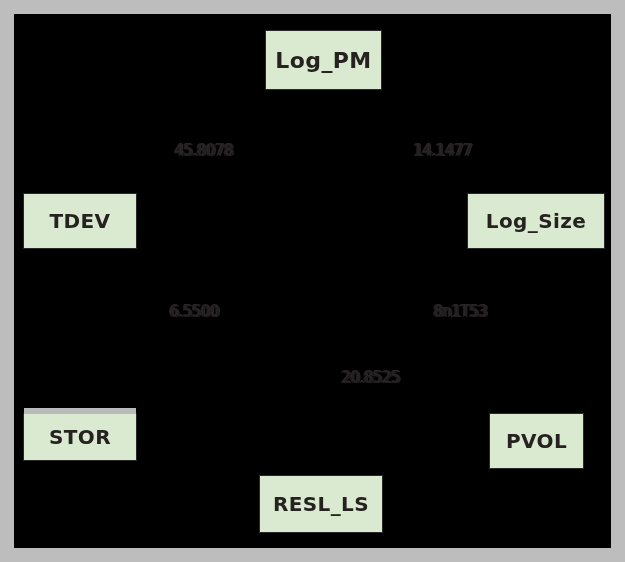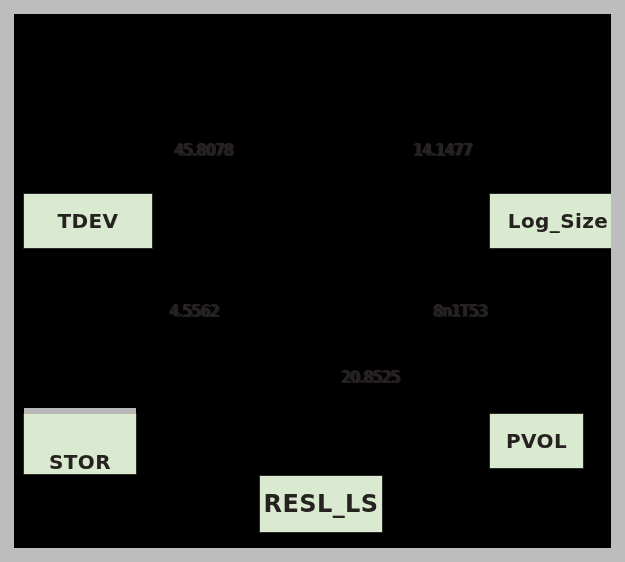--- a/index.html
+++ b/index.html
@@ -103,41 +103,44 @@
     <div class="edge-seg v" style="left:327px; top:71px; height:228px;"></div>
     <div class="edge-seg h" style="left:327px; top:295px; width:209px;"></div>
     <div class="edge-seg v" style="left:531px; top:295px; height:110px;"></div>
 
     <div class="edge-seg v" style="left:306px; top:71px; height:400px;"></div>
 
     <div class="edge-label" style="left:160px; top:127px;">45.8078</div>
 
     <div class="edge-label" style="left:399px; top:127px;">14.1477</div>
 
-    <div class="edge-label" style="left:155px; top:288px;">4.5562</div>
+    <div class="edge-label" style="left:155px; top:288px;">6.5500</div>
 
     <div class="edge-label" style="left:419px; top:288px;">8n1T53</div>
 
     <div class="edge-label" style="left:327px; top:354px;">20.8525</div>
 
+    <div class="node" style="left:252px; top:17px; width:115px; height:58px; font-size:22px;">
+      <span class="node-label">Log_PM</span>
+    </div>
 
-    <div class="node" style="left:10px; top:180px; width:128px; height:54px; font-size:20px;">
+    <div class="node" style="left:10px; top:180px; width:112px; height:54px; font-size:20px;">
       <span class="node-label">TDEV</span>
     </div>
 
-    <div class="node" style="left:476px; top:180px; width:136px; height:54px; font-size:20px;">
+    <div class="node" style="left:454px; top:180px; width:136px; height:54px; font-size:20px;">
       <span class="node-label">Log_Size</span>
     </div>
 
-    <div class="node" style="left:10px; top:400px; width:112px; height:60px; font-size:20px;align-items:flex-end;">
+    <div class="node" style="left:10px; top:400px; width:112px; height:46px; font-size:20px;">
       <span class="node-cap"></span>
       <span class="node-label">STOR</span>
     </div>
 
-    <div class="node" style="left:246px; top:462px; width:122px; height:56px; font-size:24px;">
+    <div class="node" style="left:246px; top:462px; width:122px; height:56px; font-size:20px;">
       <span class="node-label">RESL_LS</span>
     </div>
 
     <div class="node" style="left:476px; top:400px; width:93px; height:54px; font-size:20px;">
       <span class="node-label">PVOL</span>
     </div>
 
   </div>
 </div>
 

